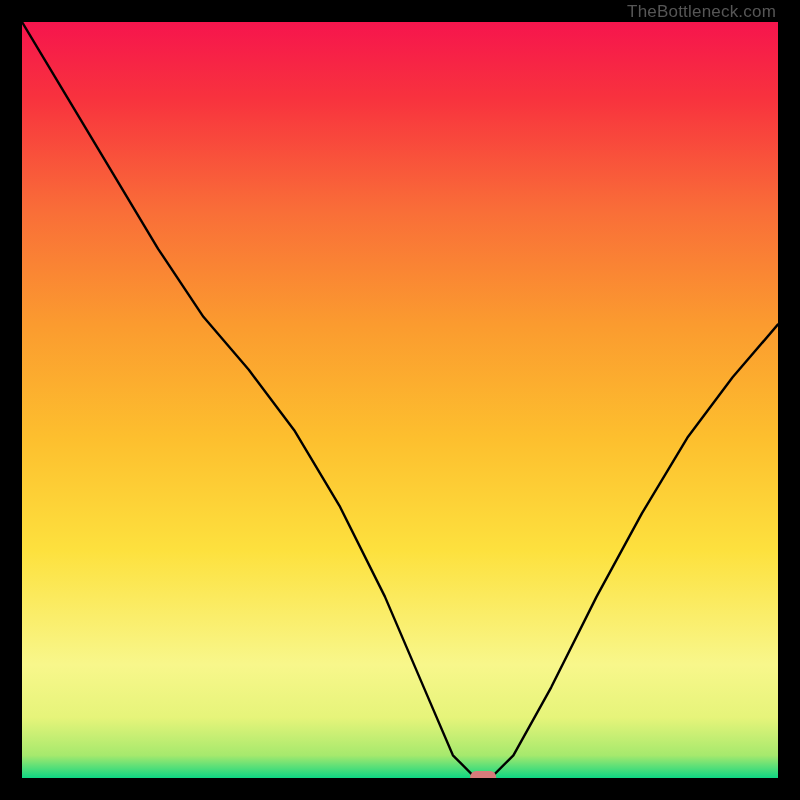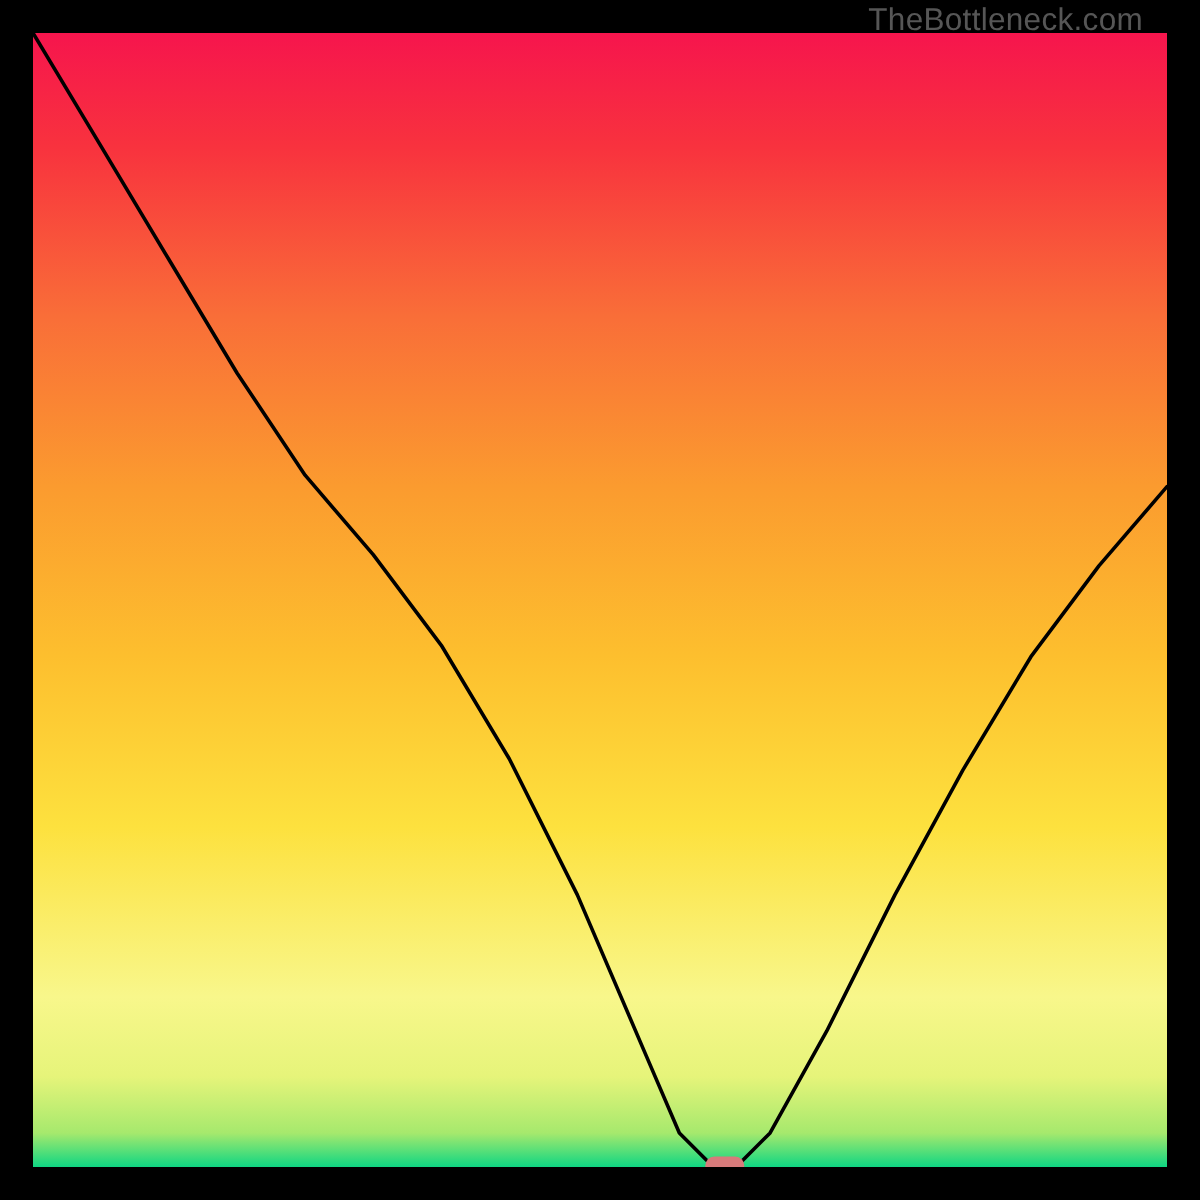--- a/index.html
+++ b/index.html
@@ -10,23 +10,23 @@
     height: 800px;
     border: 22px solid #000;
   }
   .plot {
     position: absolute;
     inset: 0;
   }
   .watermark {
     position: absolute;
     top: -20px;
-    right: 16px;
+    right: 2px;
     font-family: Arial, Helvetica, sans-serif;
-    font-size: 21px;
+    font-size: 17px;
     color: #565656;
     letter-spacing: 0.2px;
   }
   svg { display: block; }
 </style>
 </head>
 <body>
 
 <div class="frame">
   <div class="watermark">TheBottleneck.com</div>

